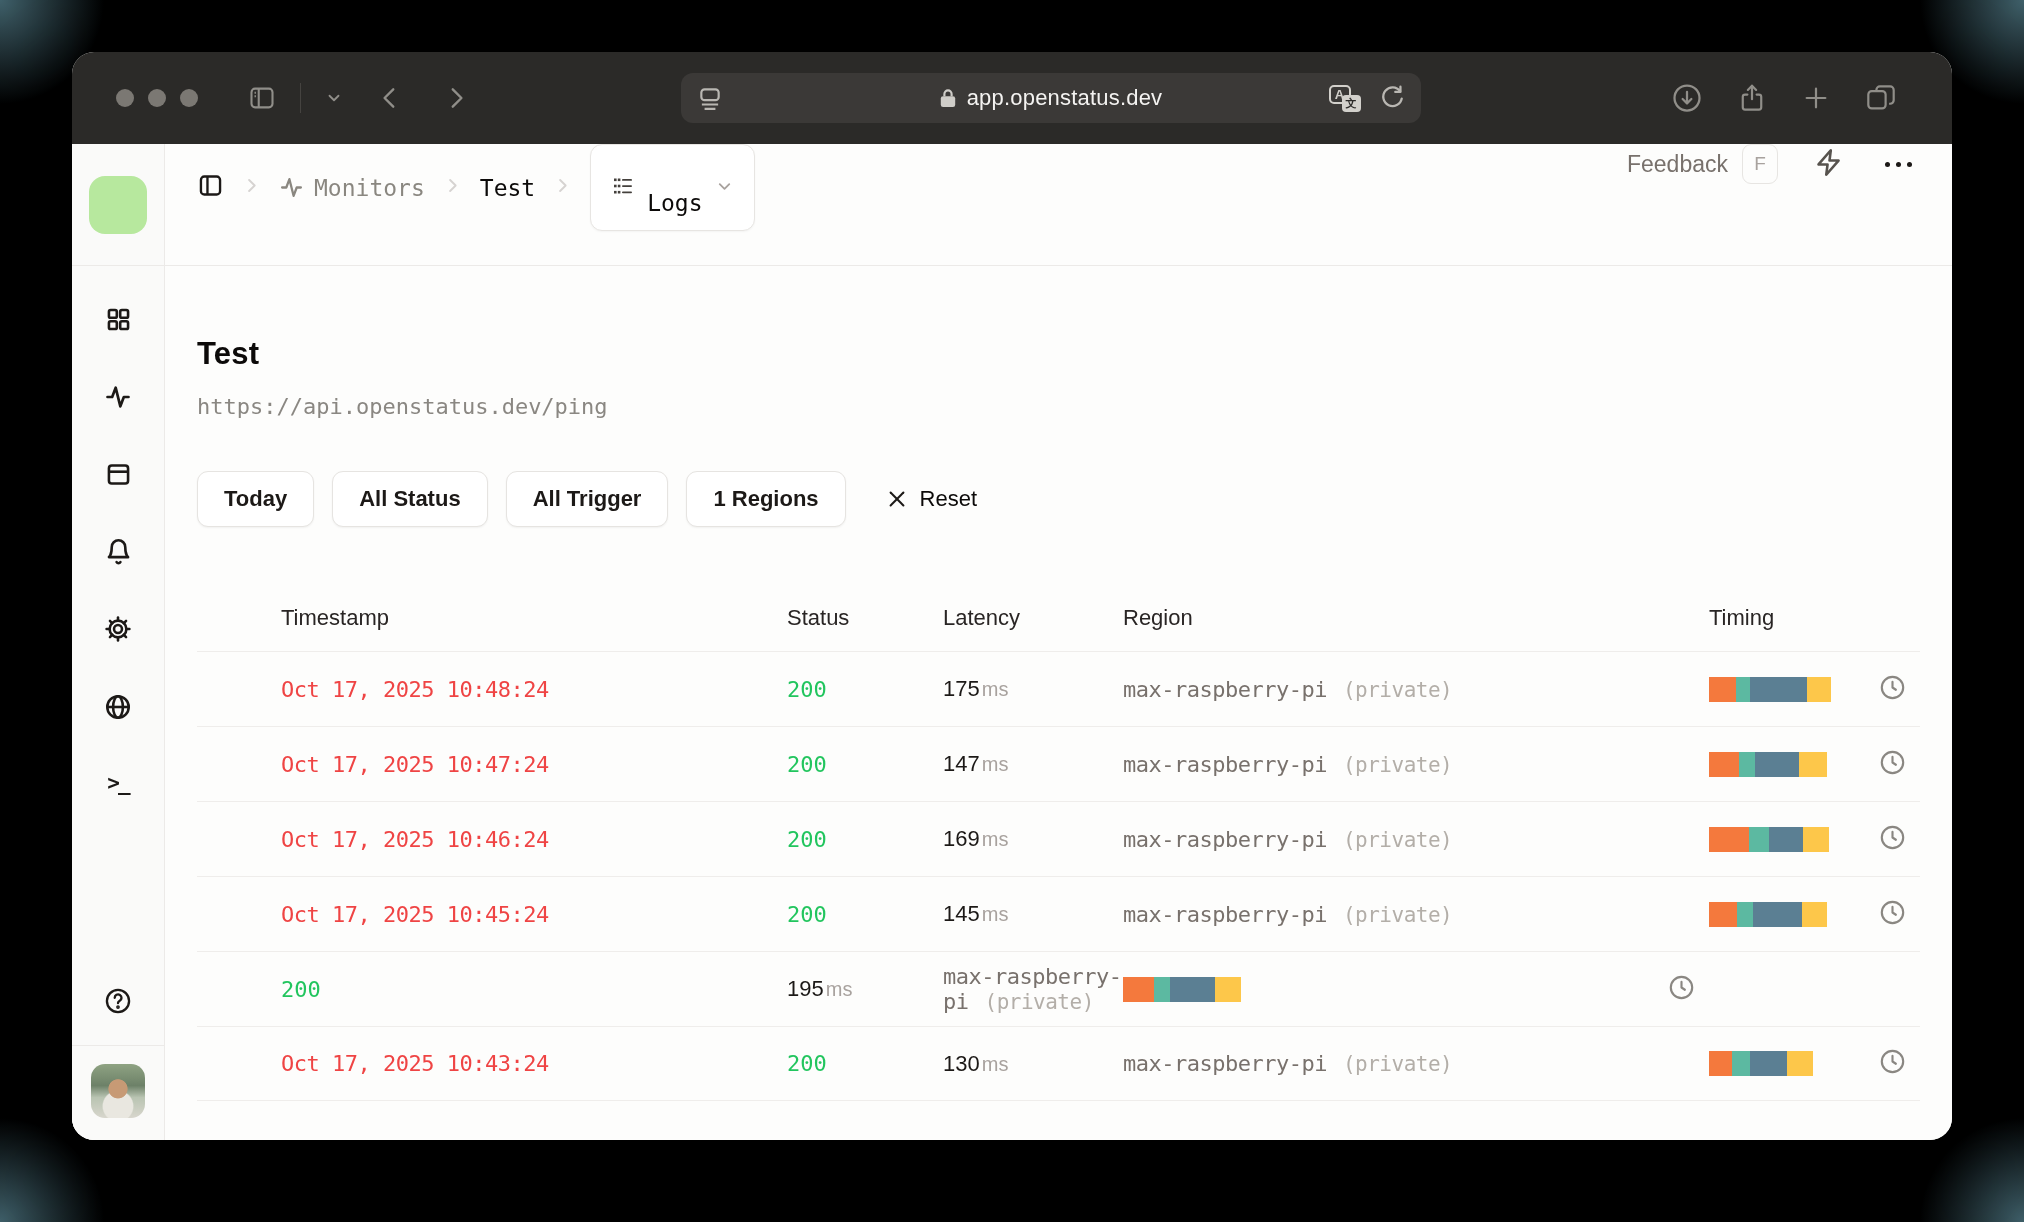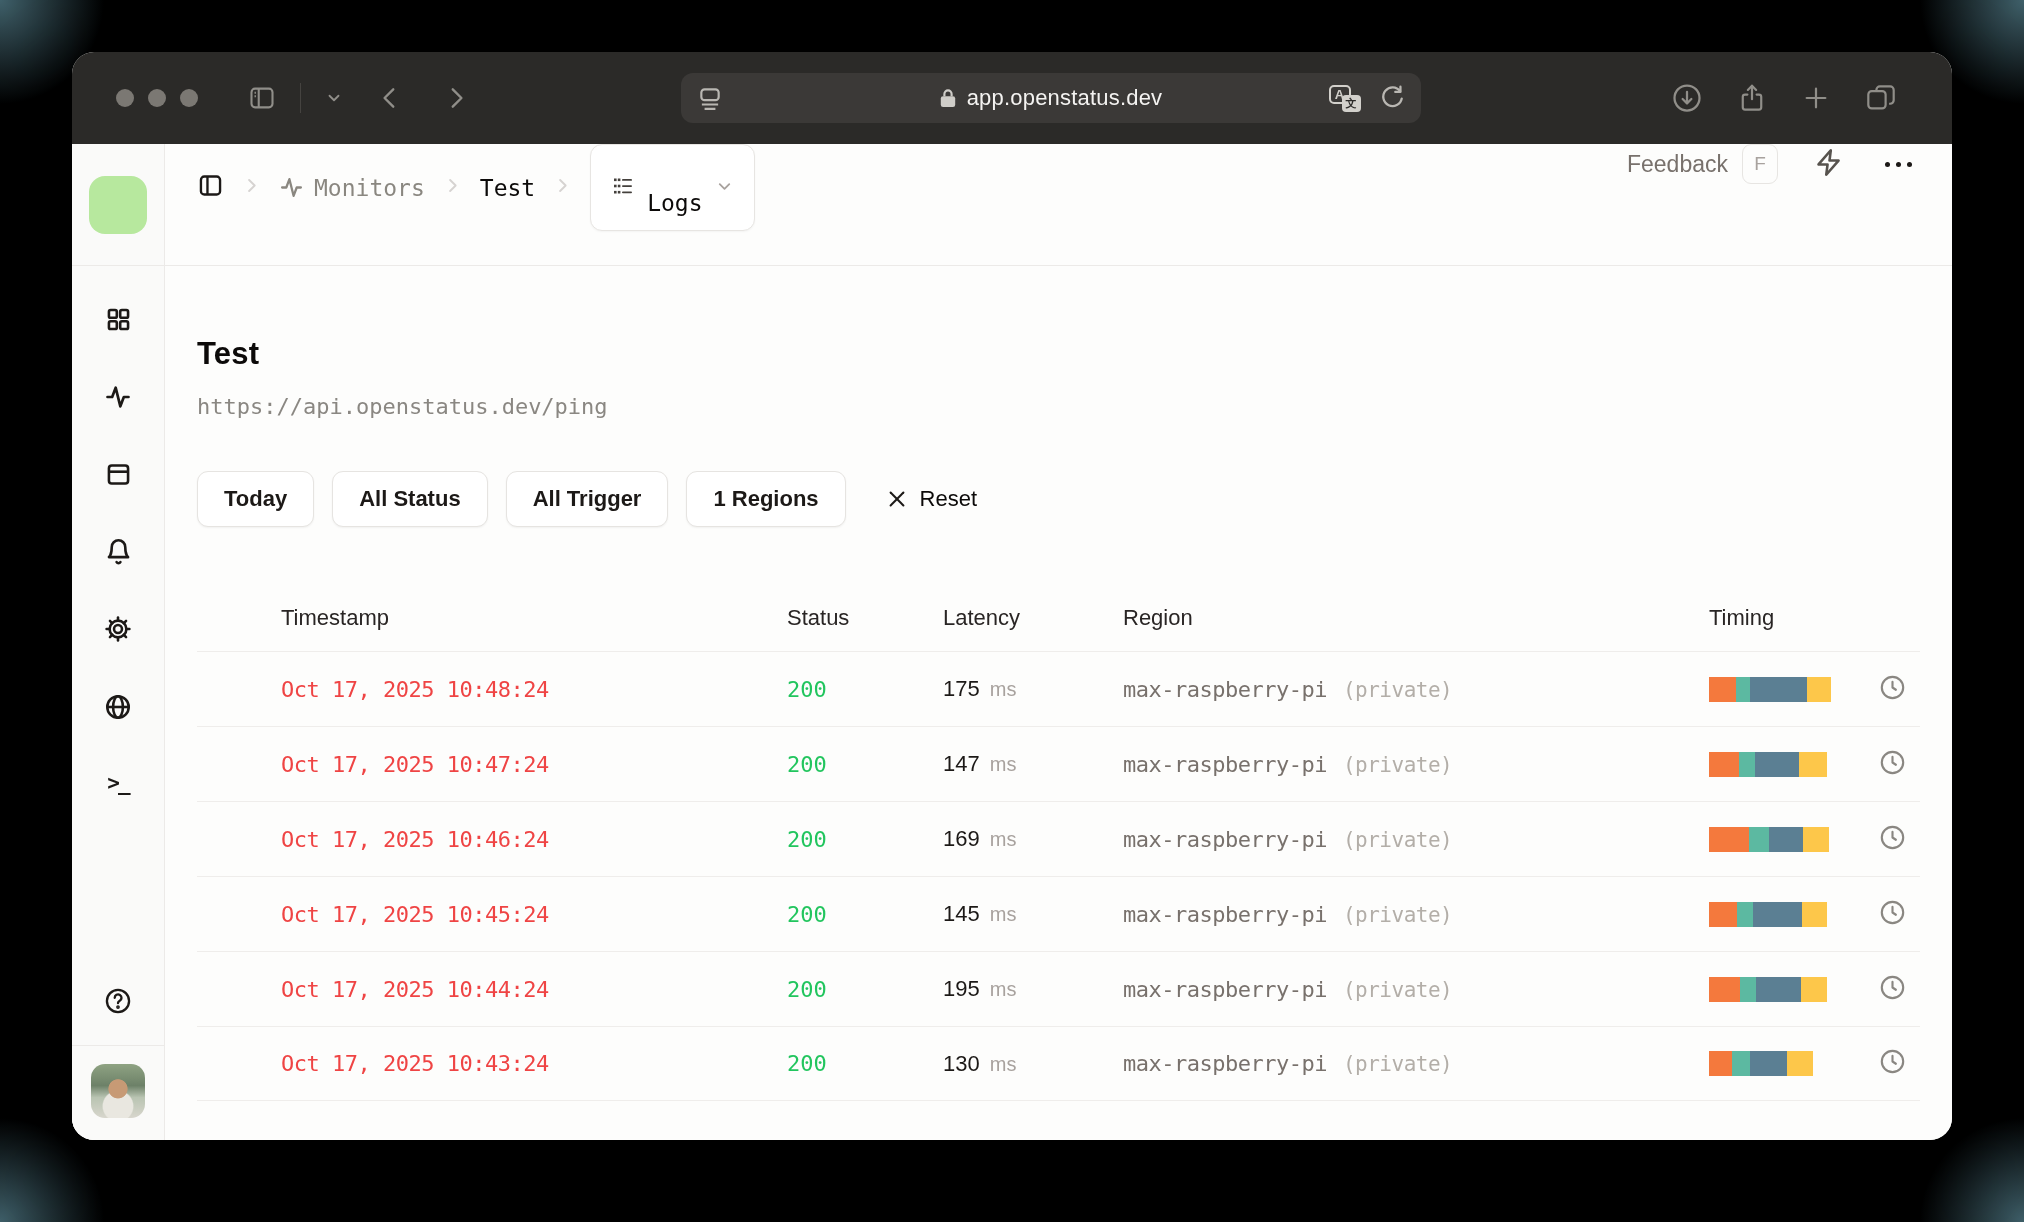--- a/index.html
+++ b/index.html
@@ -91,21 +91,21 @@
   .table { margin-top:58px; }
   .tgrid { display:grid; grid-template-columns:84px 506px 156px 180px 586px 211px; align-items:center; }
   .thead { height:66px; }
   .thead span { font-size:22px; font-weight:500; color:#292524; }
   .trow { height:75px; border-top:1px solid #efedeb; }
   .trow:last-child { border-bottom:1px solid #efedeb; }
   .ok-square { width:18px; height:18px; border-radius:5px; background:#22c55e; margin-left:21px; }
   .ts { font-size:22px; color:#ef4444; letter-spacing:-.5px; }
   .status-code { font-size:22px; color:#22c55e; }
   .latency { font-size:22px; font-weight:500; color:#1c1917; }
-  .latency .unit { font-size:20px; font-weight:400; color:#a8a29e; margin-left:10px; }
+  .latency .unit { font-size:20px; font-weight:400; color:#a8a29e; margin-left:2px; }
   .region { font-size:22px; color:#78716c; letter-spacing:-.5px; }
   .region .vis { font-size:21px; color:#b3aea8; margin-left:16px; }
   .timing-cell { display:flex; align-items:center; }
   .timing-bar { display:flex; height:25px; overflow:hidden; }
   .timing-bar .seg { height:100%; }
   .clock { margin-left:auto; margin-right:14px; color:#8a8782; }
 </style>
 </head>
 <body>
 
@@ -457,21 +457,20 @@
         <svg width="27" height="27" viewBox="0 0 24 24" fill="none" stroke="currentColor" stroke-width="1.9" stroke-linecap="round" stroke-linejoin="round">
                       <circle cx="12" cy="12" r="9.5"></circle>
                       <polyline points="12,7 12,12 15,14"></polyline>
                     </svg>
       </span>
     </span>
   </div>
 
   <div class="tgrid trow">
     <span><span class="ok-square"></span></span>
-    <span class="ts mono">Oct 17, 2025 10:44:24</span>
     <span class="status-code mono">200</span>
     <span class="latency"><span>195</span><span class="unit">ms</span></span>
     <span class="region mono"><span>max-raspberry-pi</span><span class="vis">(private)</span></span>
     <span class="timing-cell">
       <span class="timing-bar" style="width: 118px;">
                     <span class="seg" style="flex: 26 0 0px; background: rgb(244, 121, 61);"></span>
                     <span class="seg" style="flex: 14 0 0px; background: rgb(92, 185, 161);"></span>
                     <span class="seg" style="flex: 38 0 0px; background: rgb(91, 127, 147);"></span>
                     <span class="seg" style="flex: 22 0 0px; background: rgb(253, 199, 74);"></span>
                   </span>

